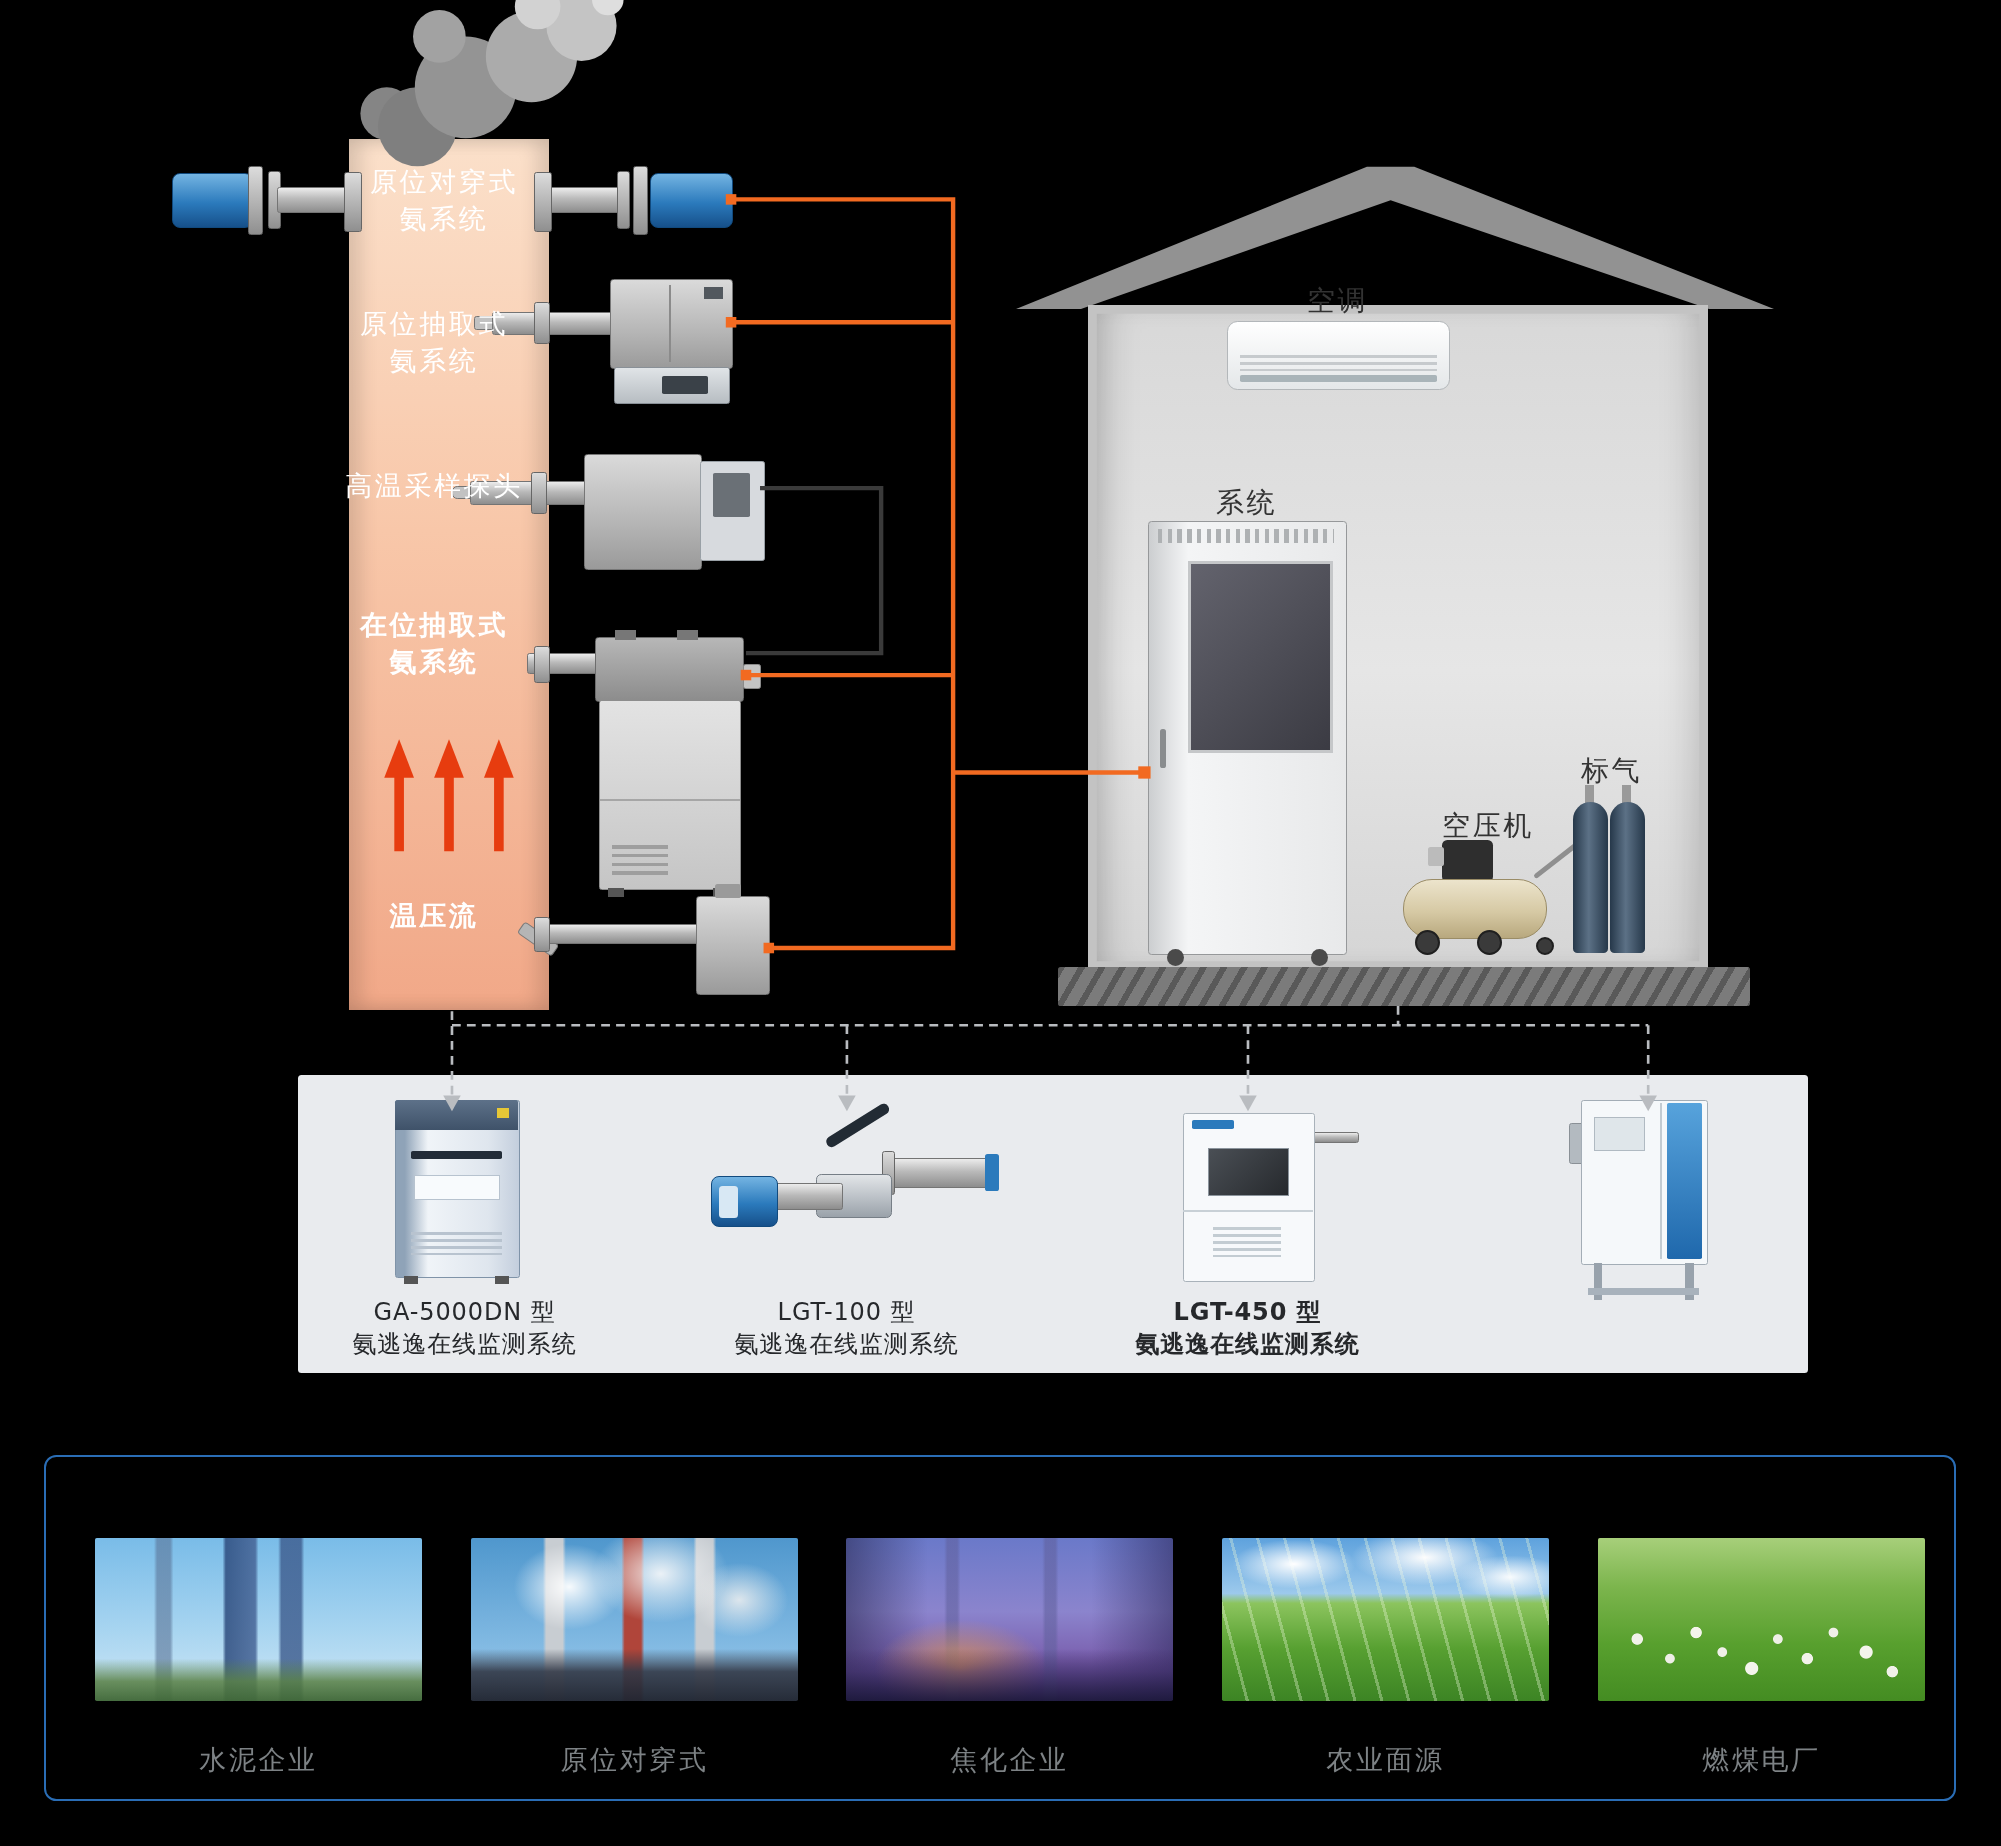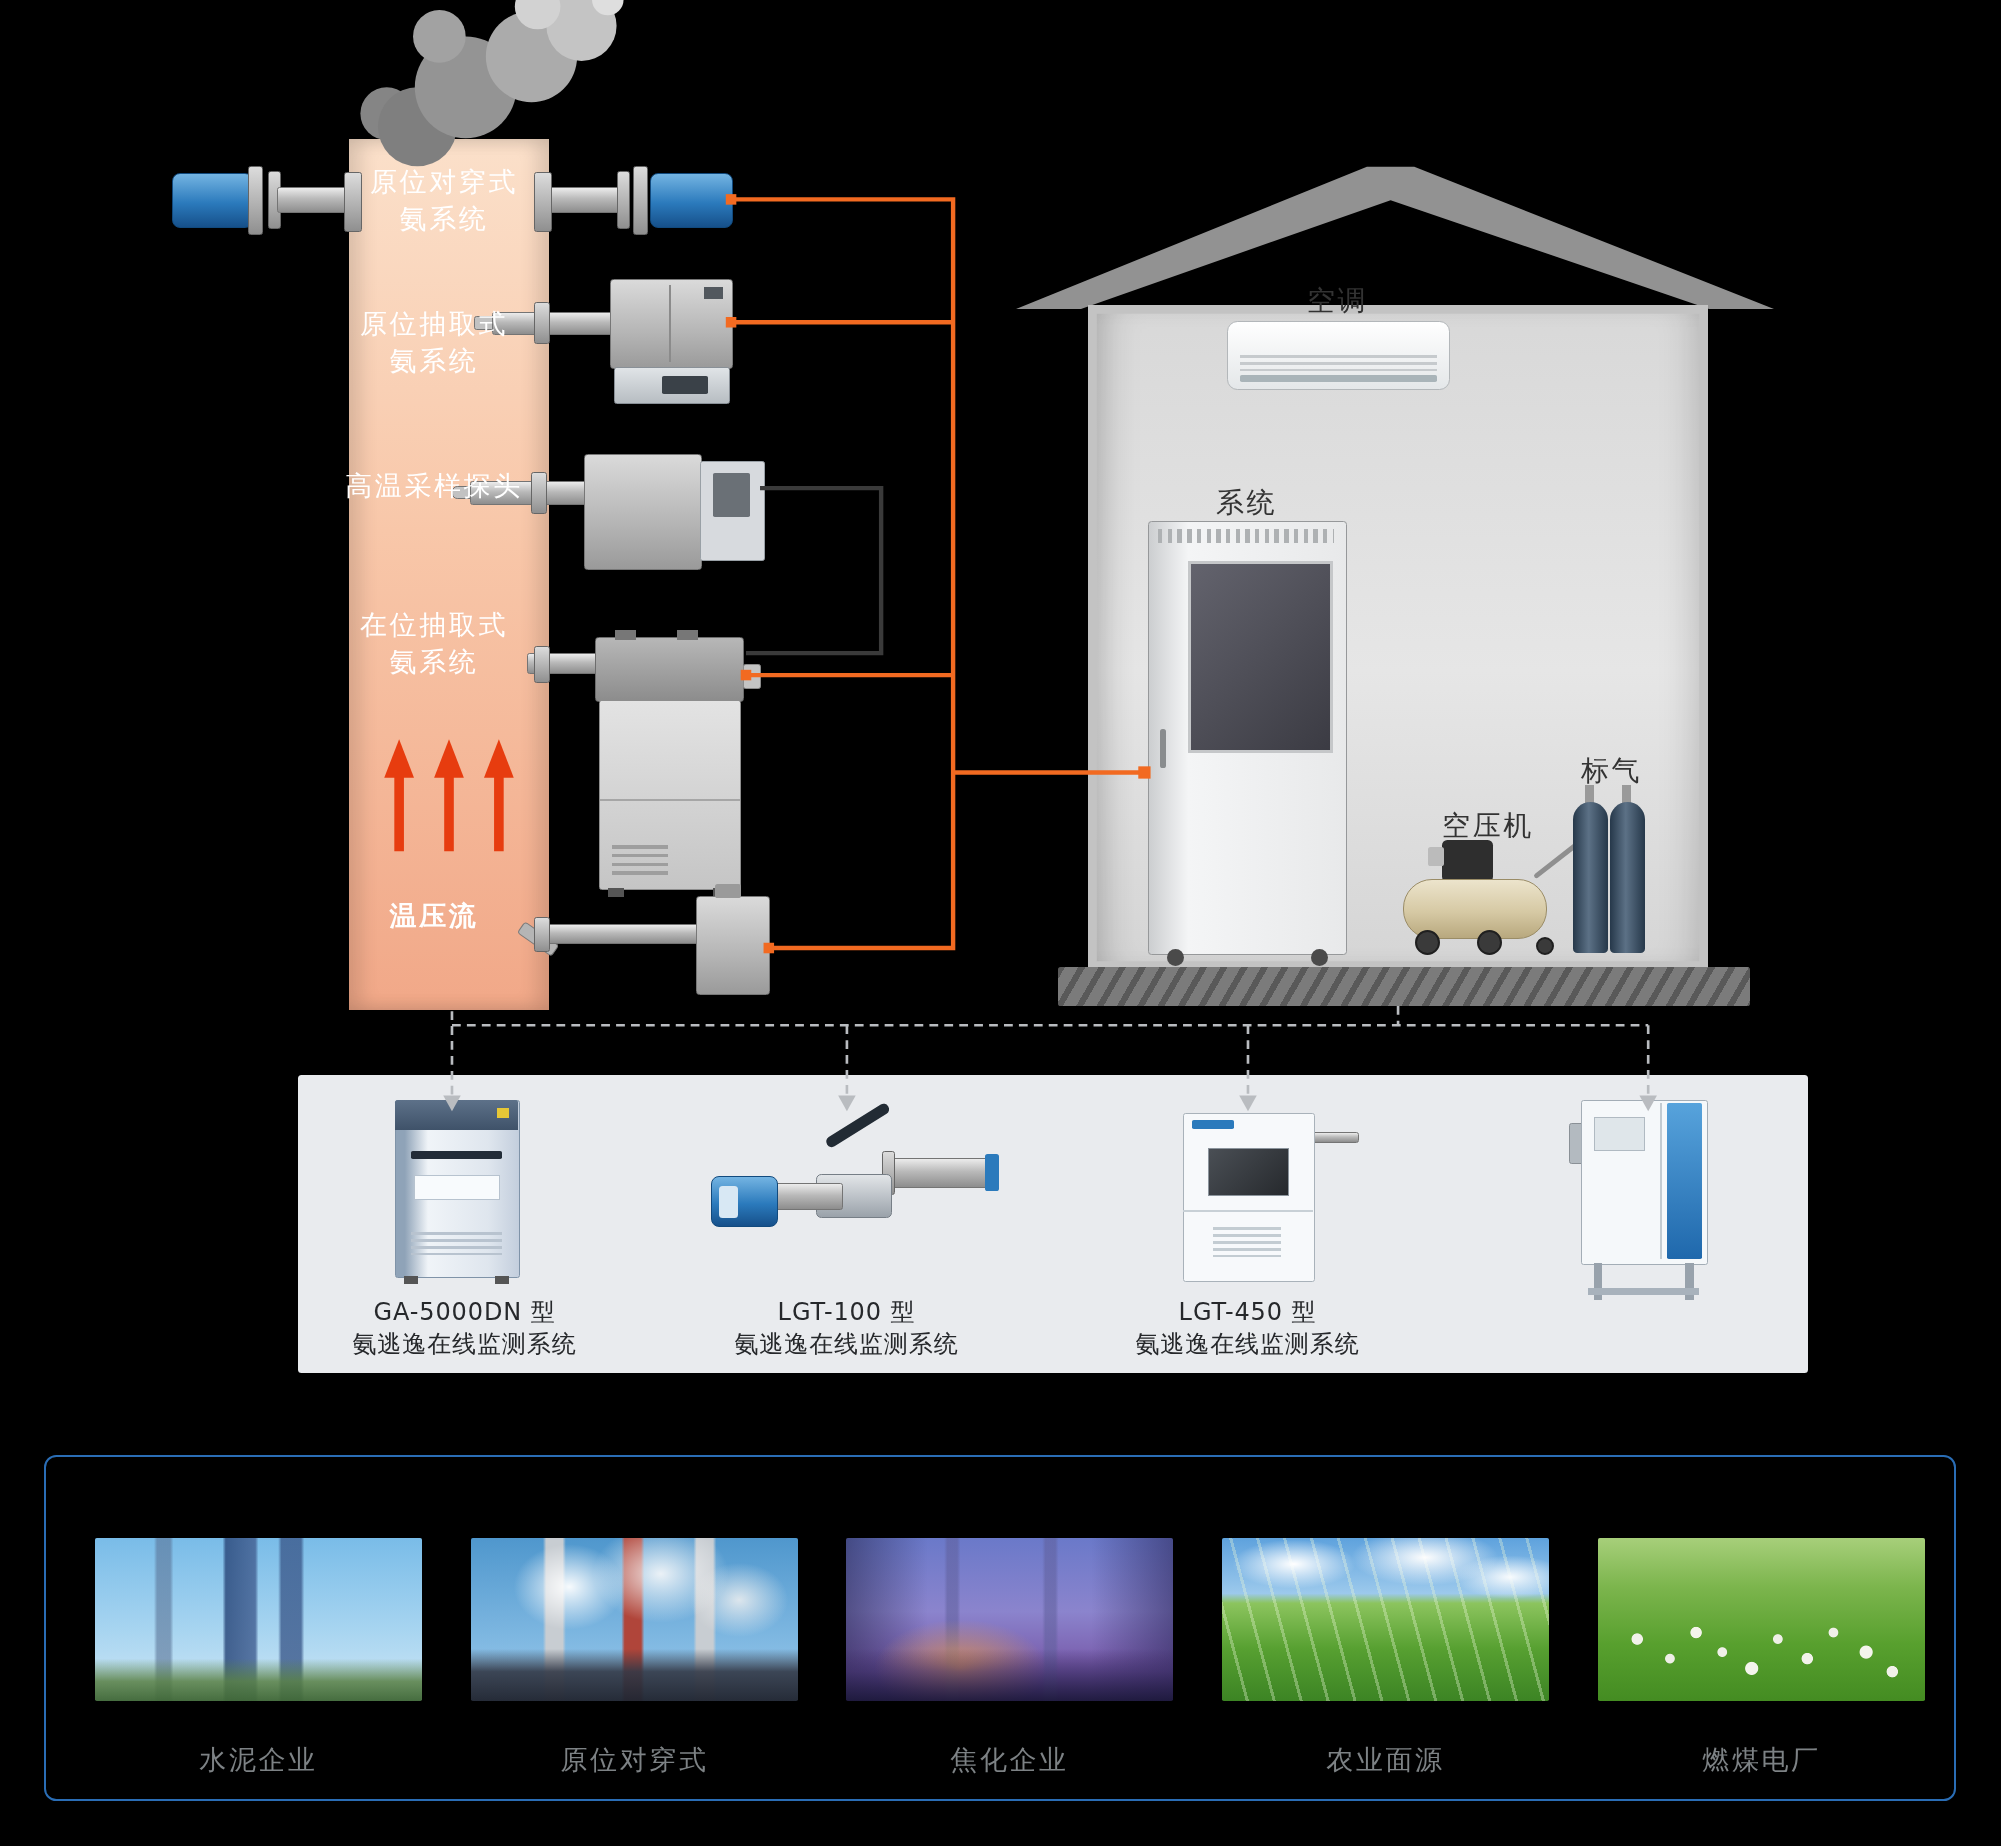--- a/index.html
+++ b/index.html
@@ -80,21 +80,21 @@
 
   <div class="lbl" style="left:344px;top:163px;width:200px;">
     <div>原位对穿式</div>
     <div>氨系统</div>
   </div>
   <div class="lbl" style="left:334px;top:305px;width:200px;">
     <div>原位抽取式</div>
     <div>氨系统</div>
   </div>
   <div class="lbl" style="left:325px;top:467px;width:218px;">高温采样探头</div>
-  <div class="lbl" style="left:334px;top:606px;width:200px;">
+  <div class="lbl" style="left:334px;top:606px;width:200px;font-weight:bold;">
     <div>在位抽取式</div>
     <div>氨系统</div>
   </div>
   <div class="lbl" style="left:334px;top:897px;width:200px;font-weight:bold;">温压流</div>
 
   <div class="dev-group" style="left:132px;top:162px;width:219px;height:83px;">
     <div class="blue-dev" style="left:40px;top:10.5px;width:79px;height:53px;"></div>
     <div class="flange" style="left:116px;top:3.5px;width:13px;height:67px;"></div>
     <div class="flange" style="left:136px;top:8.8px;width:10.5px;height:56px;"></div>
     <div class="metal" style="left:145px;top:24.6px;width:75px;height:24px;"></div>
@@ -276,21 +276,21 @@
     </div>
 
     <div class="prod-label" style="left:26px;top:221px;width:281px;">
       <div>GA-5000DN 型</div>
       <div>氨逃逸在线监测系统</div>
     </div>
     <div class="prod-label" style="left:408px;top:221px;width:281px;">
       <div>LGT-100 型</div>
       <div>氨逃逸在线监测系统</div>
     </div>
-    <div class="prod-label" style="left:809px;top:221px;width:281px;">
+    <div class="prod-label" style="left:809px;top:221px;width:281px;font-weight:bold;">
       <div>LGT-450 型</div>
       <div>氨逃逸在线监测系统</div>
     </div>
   </div>
 
   <div class="ind-box"></div>
 
   <div class="photo" style="left:95px;
     background:
       linear-gradient(0deg, rgba(64,104,56,.96) 0%, rgba(88,128,68,.85) 12%, rgba(0,0,0,0) 26%),

